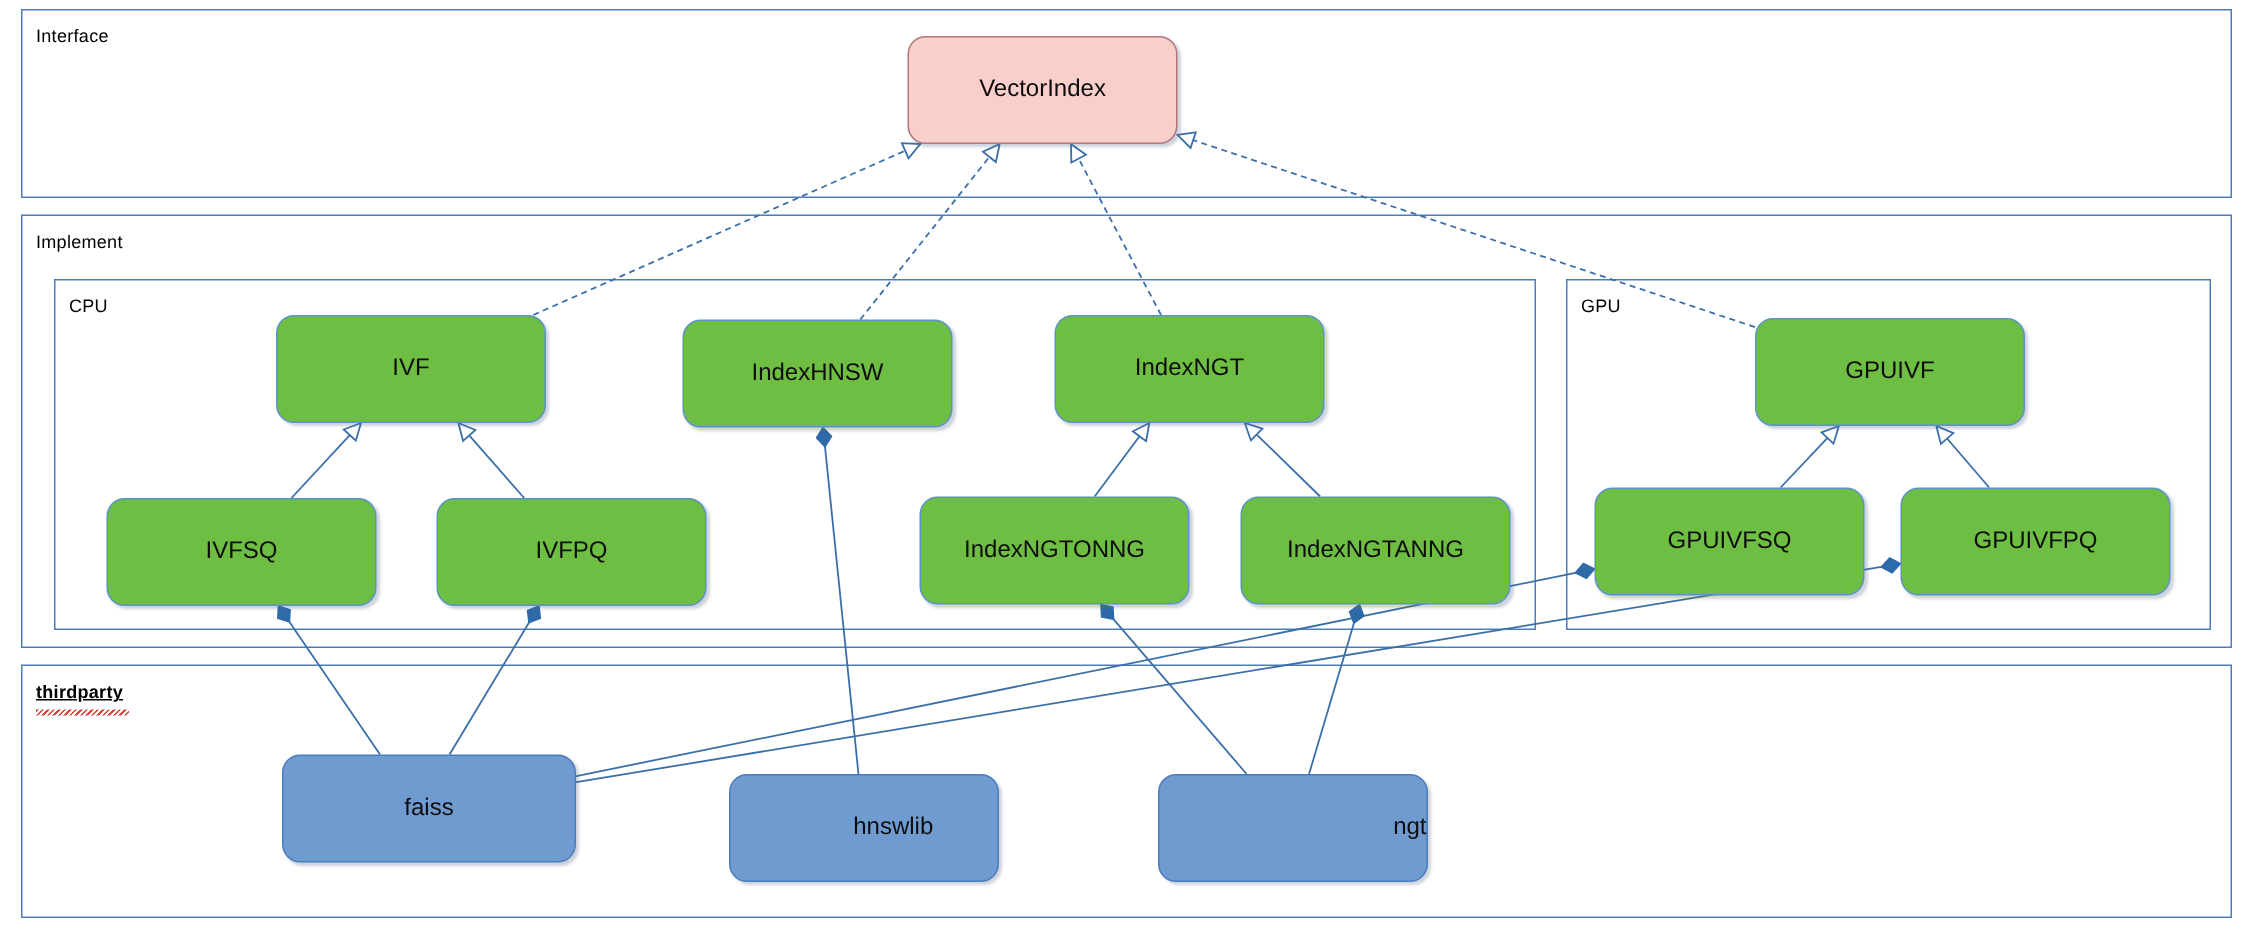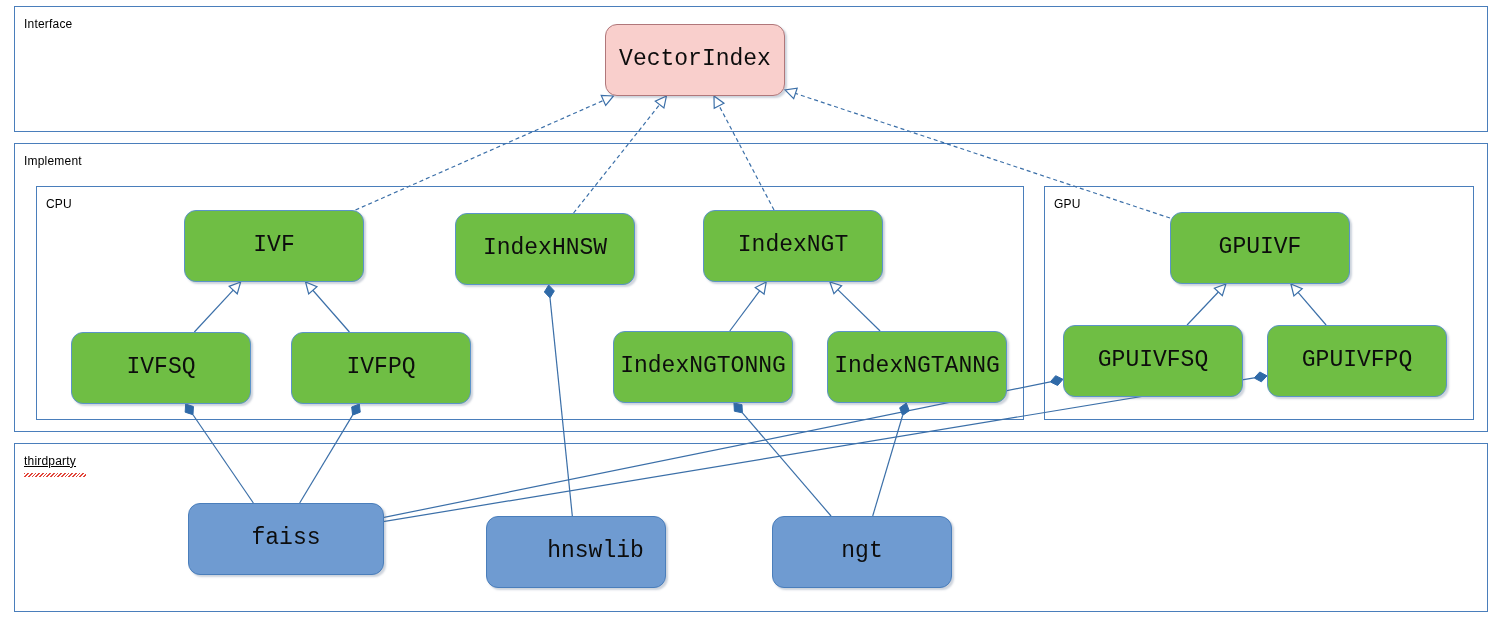--- a/index.html
+++ b/index.html
@@ -3,28 +3,28 @@
 <meta charset="utf-8">
 <style>
   html,body{margin:0;padding:0;background:#ffffff;}
   body{font-family:"Liberation Sans",sans-serif;}
   #canvas{position:relative;width:1503px;height:628px;background:#ffffff;overflow:hidden;}
   svg#wires{position:absolute;left:0;top:0;width:1503px;height:628px;pointer-events:none;}
 
   .frame{position:absolute;border:1px solid #4a7ebb;background:transparent;box-sizing:border-box;}
   .frame-label{position:absolute;font-family:"Liberation Sans",sans-serif;font-size:12px;color:#000000;
                 white-space:nowrap;letter-spacing:.2px;}
-  .frame-label.underlined{text-decoration:underline;text-decoration-thickness:1px;}
+  .frame-label.underlined{text-decoration:underline;text-decoration-thickness:1px;font-weight:bold;}
   .squiggle{position:absolute;height:4px;pointer-events:none;
     background-image:repeating-linear-gradient(135deg,#e03b2f 0 1.2px,transparent 1.2px 2.6px);
     opacity:.95;}
 
   .node{position:absolute;box-sizing:border-box;border-radius:12px;border:1px solid #4a7ebb;
         display:flex;align-items:center;justify-content:center;
-        font-family:Liberation Mono, monospace;font-size:23px;color:#0d0d0d;
+        font-family:Liberation Sans, sans-serif;font-size:16px;color:#0d0d0d;
         text-align:center;line-height:1.1;
         box-shadow:2px 2px 2px rgba(90,110,140,.30);}
   .node.iface{background:#f9cfcc;border-color:#b0777a;}
   .node.impl{background:#6fbe44;border-color:#5b93c9;}
   .node.third{background:#6f9bd1;border-color:#4a7ebb;}
 </style>
 </head>
 <body>
 
 <div id="canvas">
@@ -149,17 +149,17 @@
       </div>
       <div class="node impl" style="left: 1267px; top: 325px; width: 180px; height: 72px;">
         <span>GPUIVFPQ</span>
       </div>
       <div class="node third" style="left: 188px; top: 503px; width: 196px; height: 72px;">
         <span>faiss</span>
       </div>
       <div class="node third" style="left: 486px; top: 516px; width: 180px; height: 72px; padding-left: 39px;">
         <span>hnswlib</span>
       </div>
-      <div class="node third" style="left: 772px; top: 516px; width: 180px; height: 72px;">
+      <div class="node third" style="left: 772px; top: 516px; width: 180px; height: 72px; justify-content: flex-end;">
         <span>ngt</span>
       </div>
     </div>
 </div>
 
 </body></html>

